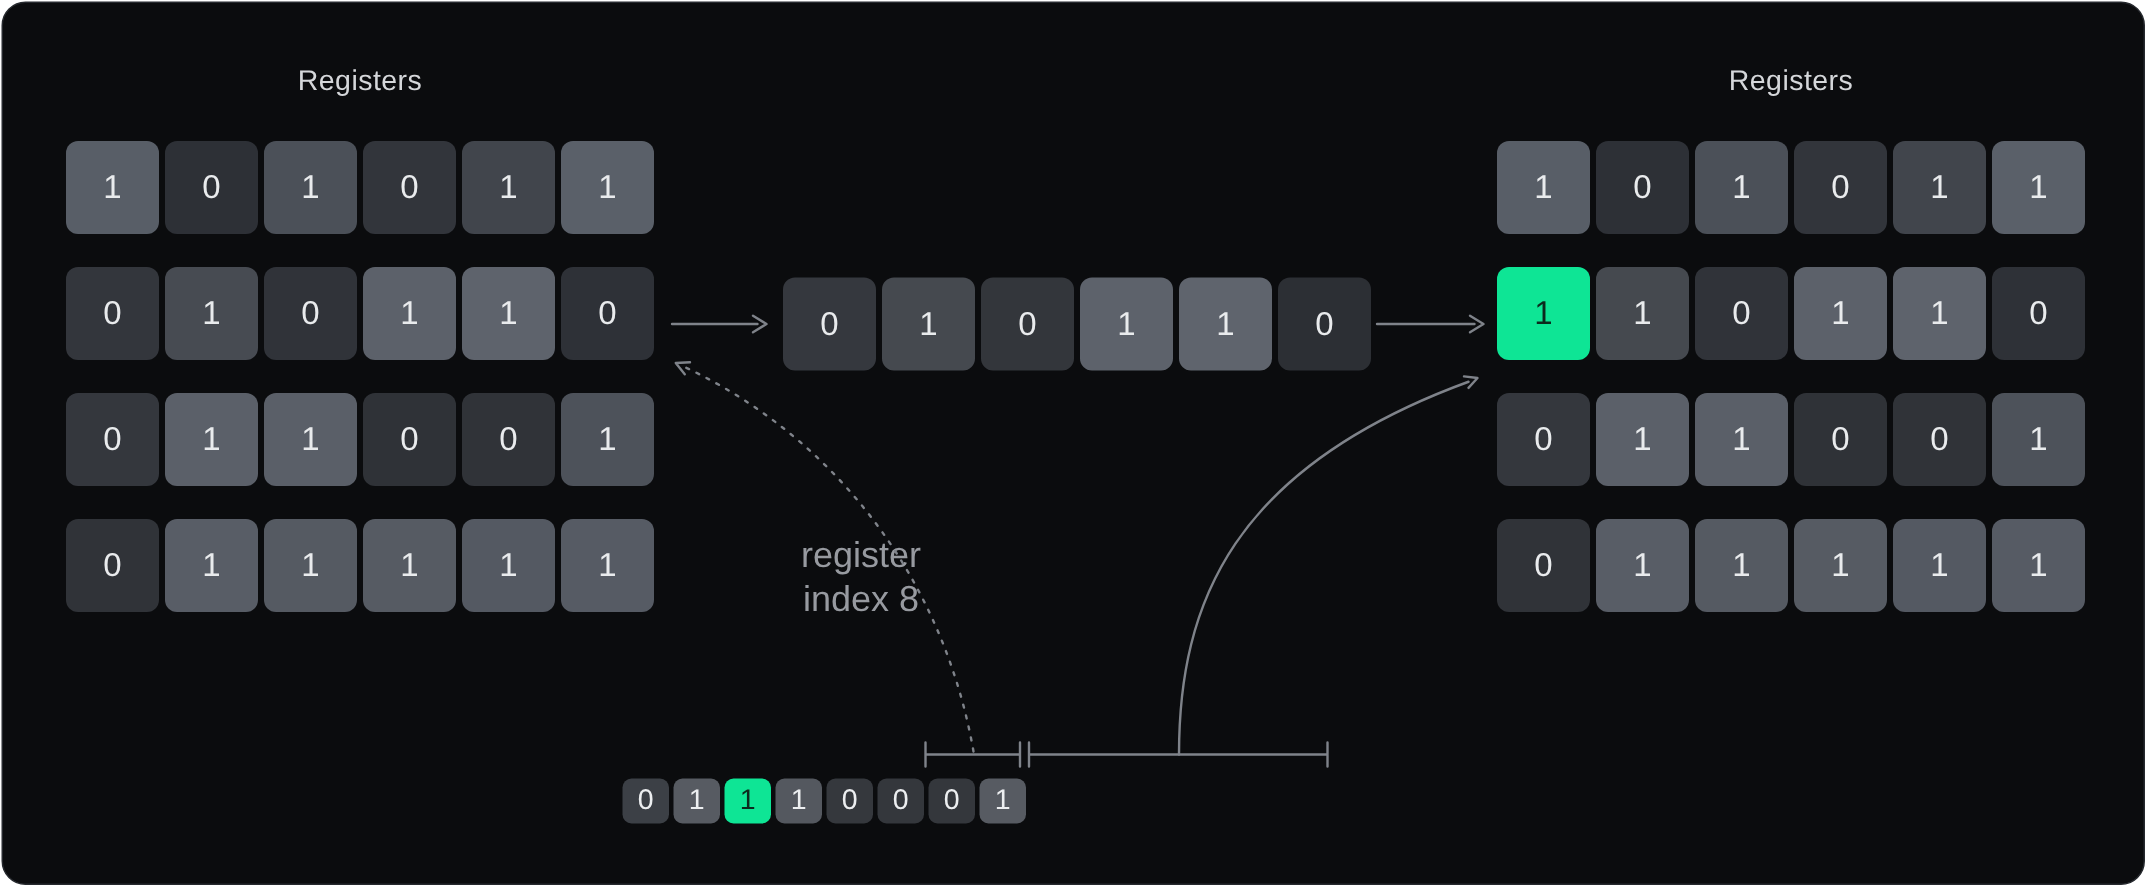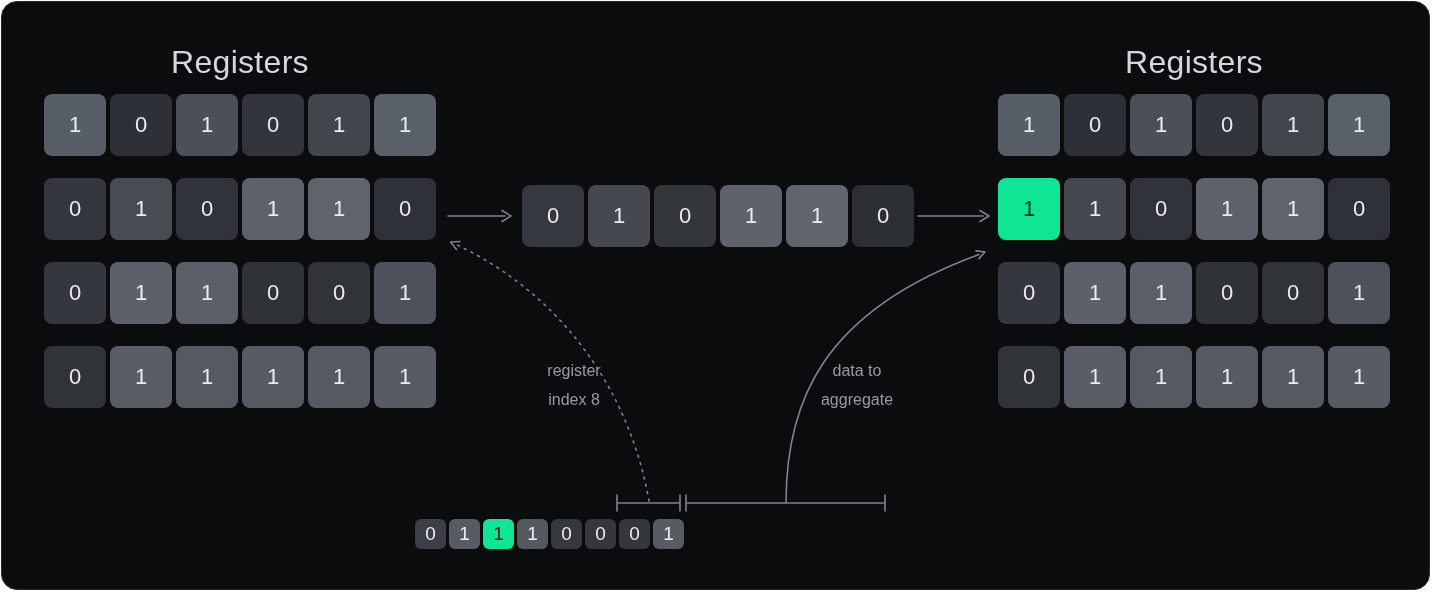--- a/index.html
+++ b/index.html
@@ -6,38 +6,38 @@
   body{font-family:"Liberation Sans", sans-serif;}
   .canvas{
     position:relative;width:1429px;height:589px;margin:1px;
     background:var(--bg,#0b0c0e);
     border:1.5px solid var(--border,#26292e);
     border-radius:16px;overflow:hidden;
     box-sizing:border-box;
   }
   .panel-title{
     position:absolute;top:42px;width:392px;text-align:center;
-    font-size:32px;font-weight:500;letter-spacing:.3px;
+    font-size:19px;font-weight:500;letter-spacing:.3px;
     color:var(--title,#d5d7da);
   }
   .title-left{left:42px;}
   .title-right{left:996px;}
   .grid{position:absolute;display:flex;flex-direction:column;gap:22px;}
   .grid-left{left:42px;top:92px;}
   .grid-right{left:996px;top:92px;}
   .row{display:flex;gap:4px;}
   .cell{
     width:62px;height:62px;border-radius:8px;
     display:flex;align-items:center;justify-content:center;
     font-size:22px;color:#e9ebed;
   }
   .mid-row{position:absolute;left:520px;top:183px;display:flex;gap:4px;}
   .lbl{
     position:absolute;top:354px;text-align:center;
-    font-size:16px;line-height:29px;color:var(--label,#979aa0);
+    font-size:24px;line-height:29px;color:var(--label,#979aa0);
   }
   .lbl-register{left:506px;width:132px;}
   .lbl-data{left:788px;width:134px;}
   .hash-row{
     position:absolute;left:413px;top:515px;height:34px;
     display:flex;align-items:center;
   }
   .hash-label{
     font-size:25px;color:#e3e5e8;letter-spacing:.2px;
     margin-right:11px;
@@ -136,24 +136,20 @@
         <div class="cell" style="background: rgb(86, 91, 99);">1</div>
         <div class="cell" style="background: rgb(84, 89, 98);">1</div>
         <div class="cell" style="background: rgb(86, 91, 100);">1</div>
       </div>
   </div>
 
   <div class="lbl lbl-register">
     <span>register</span><br>
     <span>index 8</span>
   </div>
-  <div class="lbl lbl-data">
-    <span>data to</span><br>
-    <span>aggregate</span>
-  </div>
 
   <div class="hash-row">
     <div class="hash-bits">
         <div class="bit" style="background: rgb(60, 64, 70);">0</div>
         <div class="bit" style="background: rgb(87, 91, 98);">1</div>
         <div class="bit" style="background: rgb(14, 229, 149); color: rgb(12, 42, 30);">1</div>
         <div class="bit" style="background: rgb(84, 88, 95);">1</div>
         <div class="bit" style="background: rgb(53, 56, 61);">0</div>
         <div class="bit" style="background: rgb(52, 55, 60);">0</div>
         <div class="bit" style="background: rgb(52, 55, 60);">0</div>

